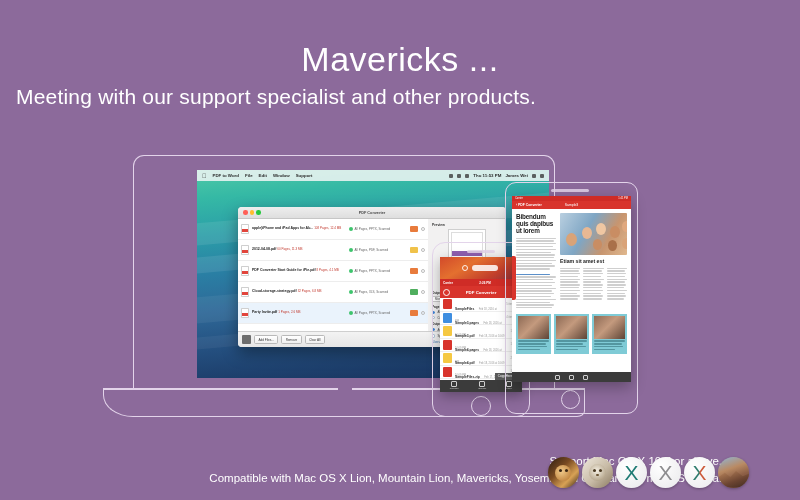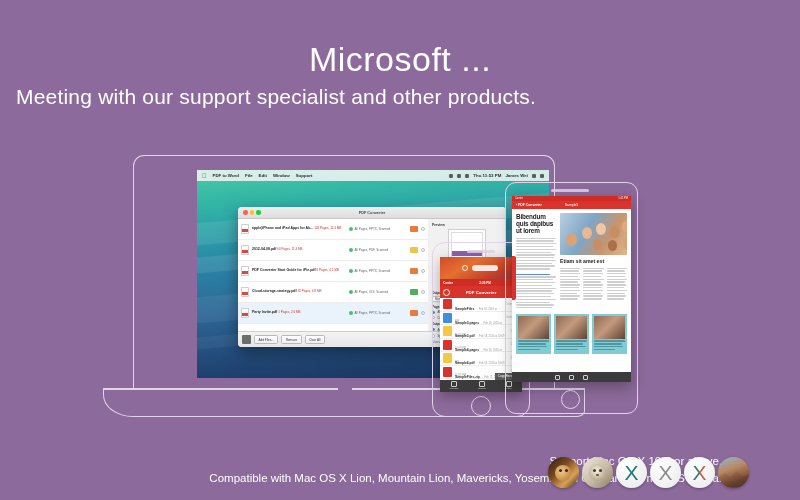--- a/index.html
+++ b/index.html
@@ -292,21 +292,21 @@
   .xglyph.teal { color:#1f7b74; }
   .xglyph.gray { color:#8d8d8f; }
   .xglyph.multi{ background:linear-gradient(90deg,#2f7d6e 0 45%,#cc5a3a 55% 100%);
                  -webkit-background-clip:text; background-clip:text; color:transparent; }
   .animal { position:absolute; inset:0; }
   .animal .head { position:absolute; border-radius:50%; }
 </style>
 </head>
 <body>
 
-<div class="hero-title">Microsoft ...</div>
+<div class="hero-title">Mavericks ...</div>
 <div class="hero-sub">Meeting with our support specialist and other products.</div>
 
 <div class="devices">
 
   <div class="laptop-lid"></div>
   <div class="laptop-base-top"></div>
   <div class="laptop-base"></div>
   <div class="laptop-notch"></div>
 
   <div class="laptop-screen">

